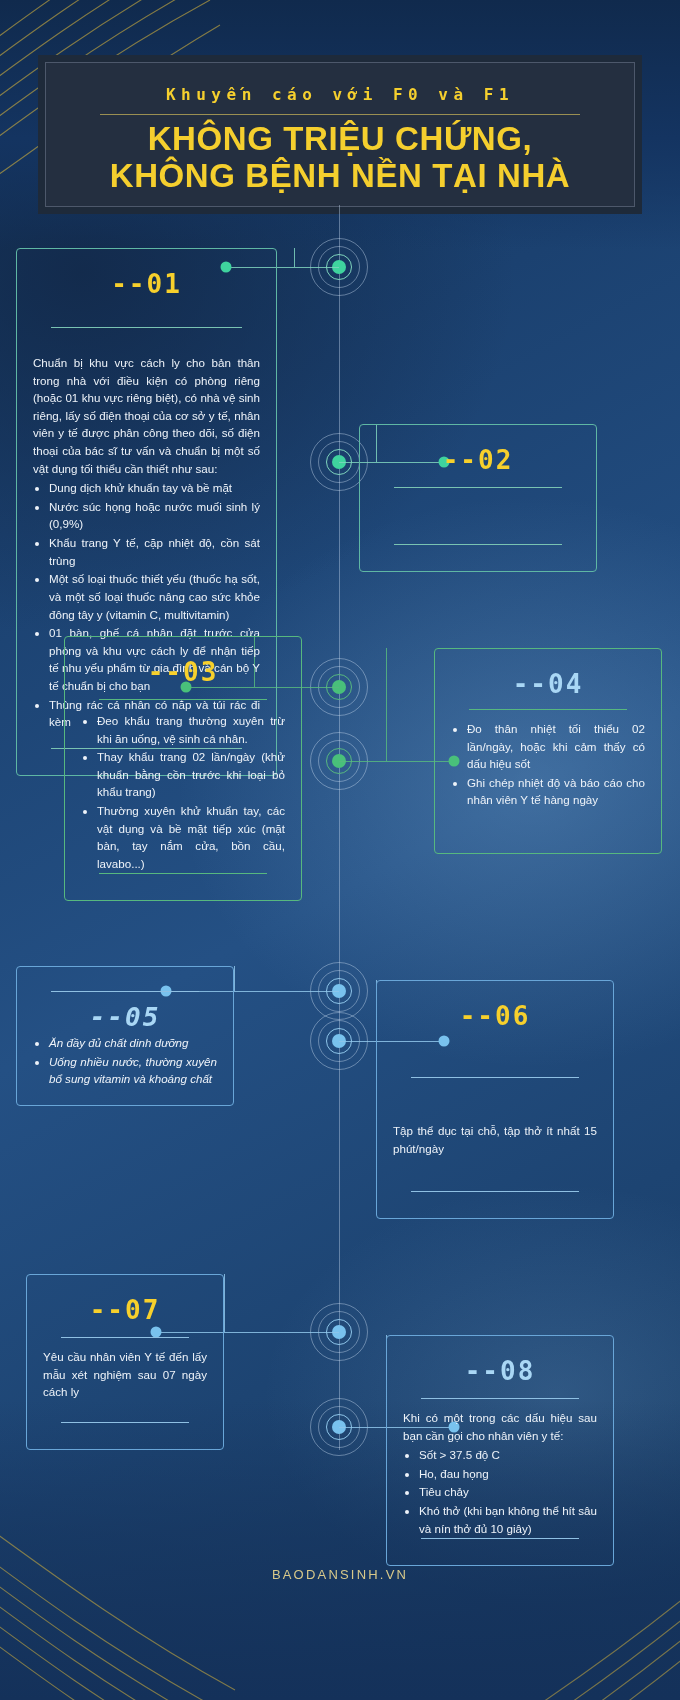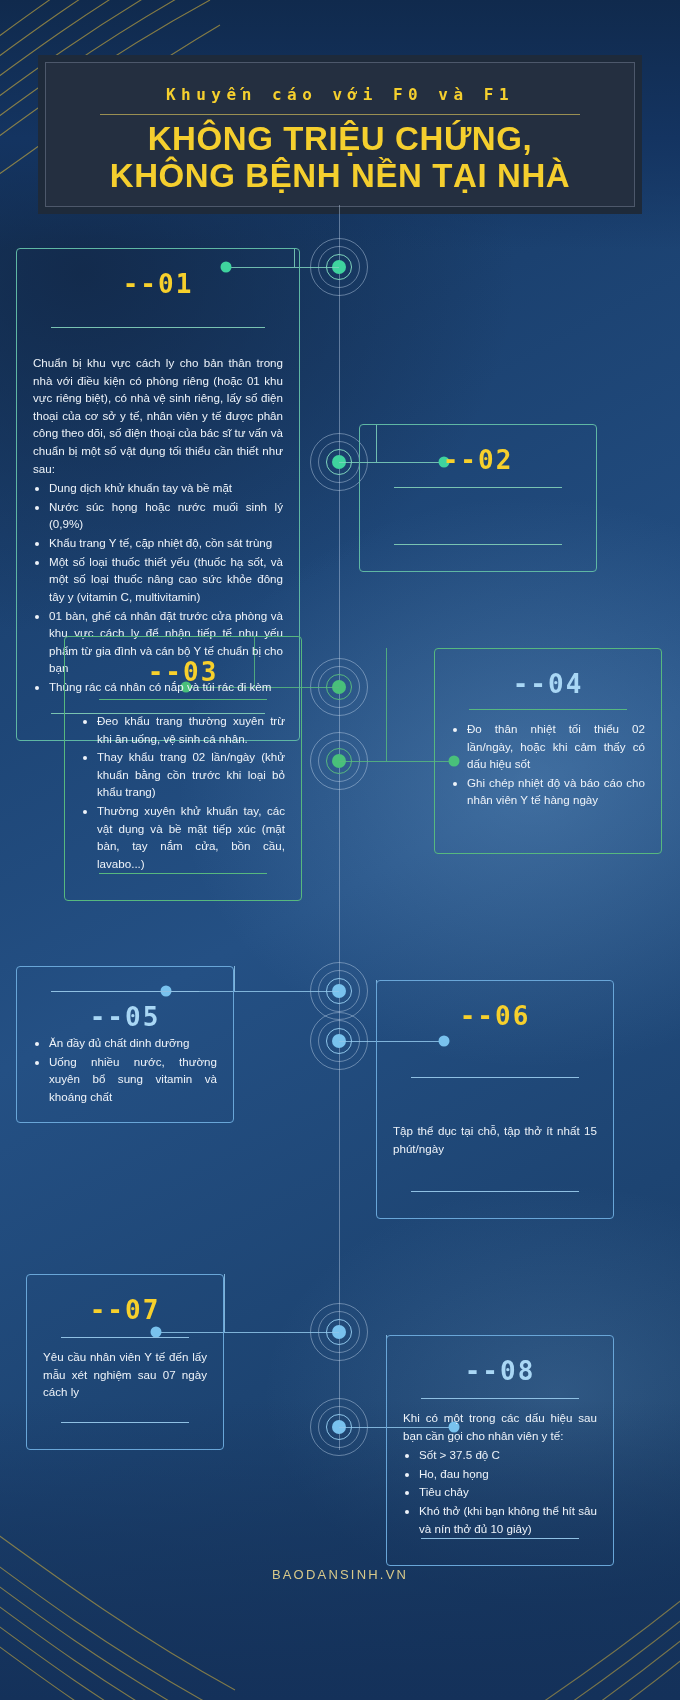--- a/index.html
+++ b/index.html
@@ -227,21 +227,21 @@
       <div class="ring" style="width: 42px; height: 42px; border-color: rgba(190, 210, 232, 0.45);"></div>
       <div class="ring" style="width: 26px; height: 26px; border-color: rgb(143, 198, 234);"></div>
       <div class="core" style="width: 14px; height: 14px; background: rgb(121, 194, 238);"></div>
     </div>
     <div class="conn" style="left: 339px; top: 1427px; width: 115px; background: rgb(143, 198, 234); opacity: 0.85;"></div>
     <div class="conn-v" style="left: 386px; top: 1335px; height: 92px; background: rgb(143, 198, 234); opacity: 0.85;"></div>
     <div class="cap-dot" style="left: 454px; top: 1427px; background: rgb(121, 194, 238);"></div>
   </div>
 
 <div id="cards-layer">
-    <div class="card teal-edge" style="left: 16px; top: 248px; width: 284px; min-height: 396px; display: flex; flex-direction: column; gap: 16px;">
+    <div class="card teal-edge" style="left: 16px; top: 248px; width: 261px; min-height: 396px; display: flex; flex-direction: column; gap: 16px;">
       <div class="card-num num-yellow">--01</div>
       <div class="card-rule rule-teal"></div>
       <div class="card-body">
         <p>Chuẩn bị khu vực cách ly cho bản thân trong nhà với điều kiện có phòng riêng (hoặc 01 khu vực riêng biệt), có nhà vệ sinh riêng, lấy số điện thoại của cơ sở y tế, nhân viên y tế được phân công theo dõi, số điện thoại của bác sĩ tư vấn và chuẩn bị một số vật dụng tối thiểu cần thiết như sau:</p>
         <ul>
           <li>Dung dịch khử khuẩn tay và bề mặt</li>
           <li>Nước súc họng hoặc nước muối sinh lý (0,9%)</li>
           <li>Khẩu trang Y tế, cặp nhiệt độ, cồn sát trùng</li>
           <li>Một số loại thuốc thiết yếu (thuốc hạ sốt, và một số loại thuốc nâng cao sức khỏe đông tây y (vitamin C, multivitamin)</li>
           <li>01 bàn, ghế cá nhân đặt trước cửa phòng và khu vực cách ly để nhận tiếp tế nhu yếu phẩm từ gia đình và cán bộ Y tế chuẩn bị cho bạn</li>
@@ -270,21 +270,21 @@
     <div class="card green-edge" style="left: 386px; top: 648px; width: 228px; min-height: 206px;">
       <div class="card-num num-blue">--04</div>
       <div class="card-rule rule-green"></div>
       <div class="card-body">
         <ul>
           <li>Đo thân nhiệt tối thiểu 02 lần/ngày, hoặc khi cảm thấy có dấu hiệu sốt</li>
           <li>Ghi chép nhiệt độ và báo cáo cho nhân viên Y tế hàng ngày</li>
         </ul>
       </div>
     </div>
-    <div class="card blue-edge" style="left: 16px; top: 966px; width: 218px; min-height: 110px;">
+    <div class="card blue-edge" style="left: 16px; top: 966px; width: 218px; min-height: 110px; font-style: italic;">
       <div class="card-rule rule-blue"></div>
       <div class="card-num num-blue">--05</div>
       <div class="card-body">
         <ul>
           <li>Ăn đầy đủ chất dinh dưỡng</li>
           <li>Uống nhiều nước, thường xuyên bổ sung vitamin và khoáng chất</li>
         </ul>
       </div>
     </div>
     <div class="card blue-edge" style="left: 376px; top: 980px; width: 238px; min-height: 108px; display: flex; flex-direction: column; gap: 34px;">

